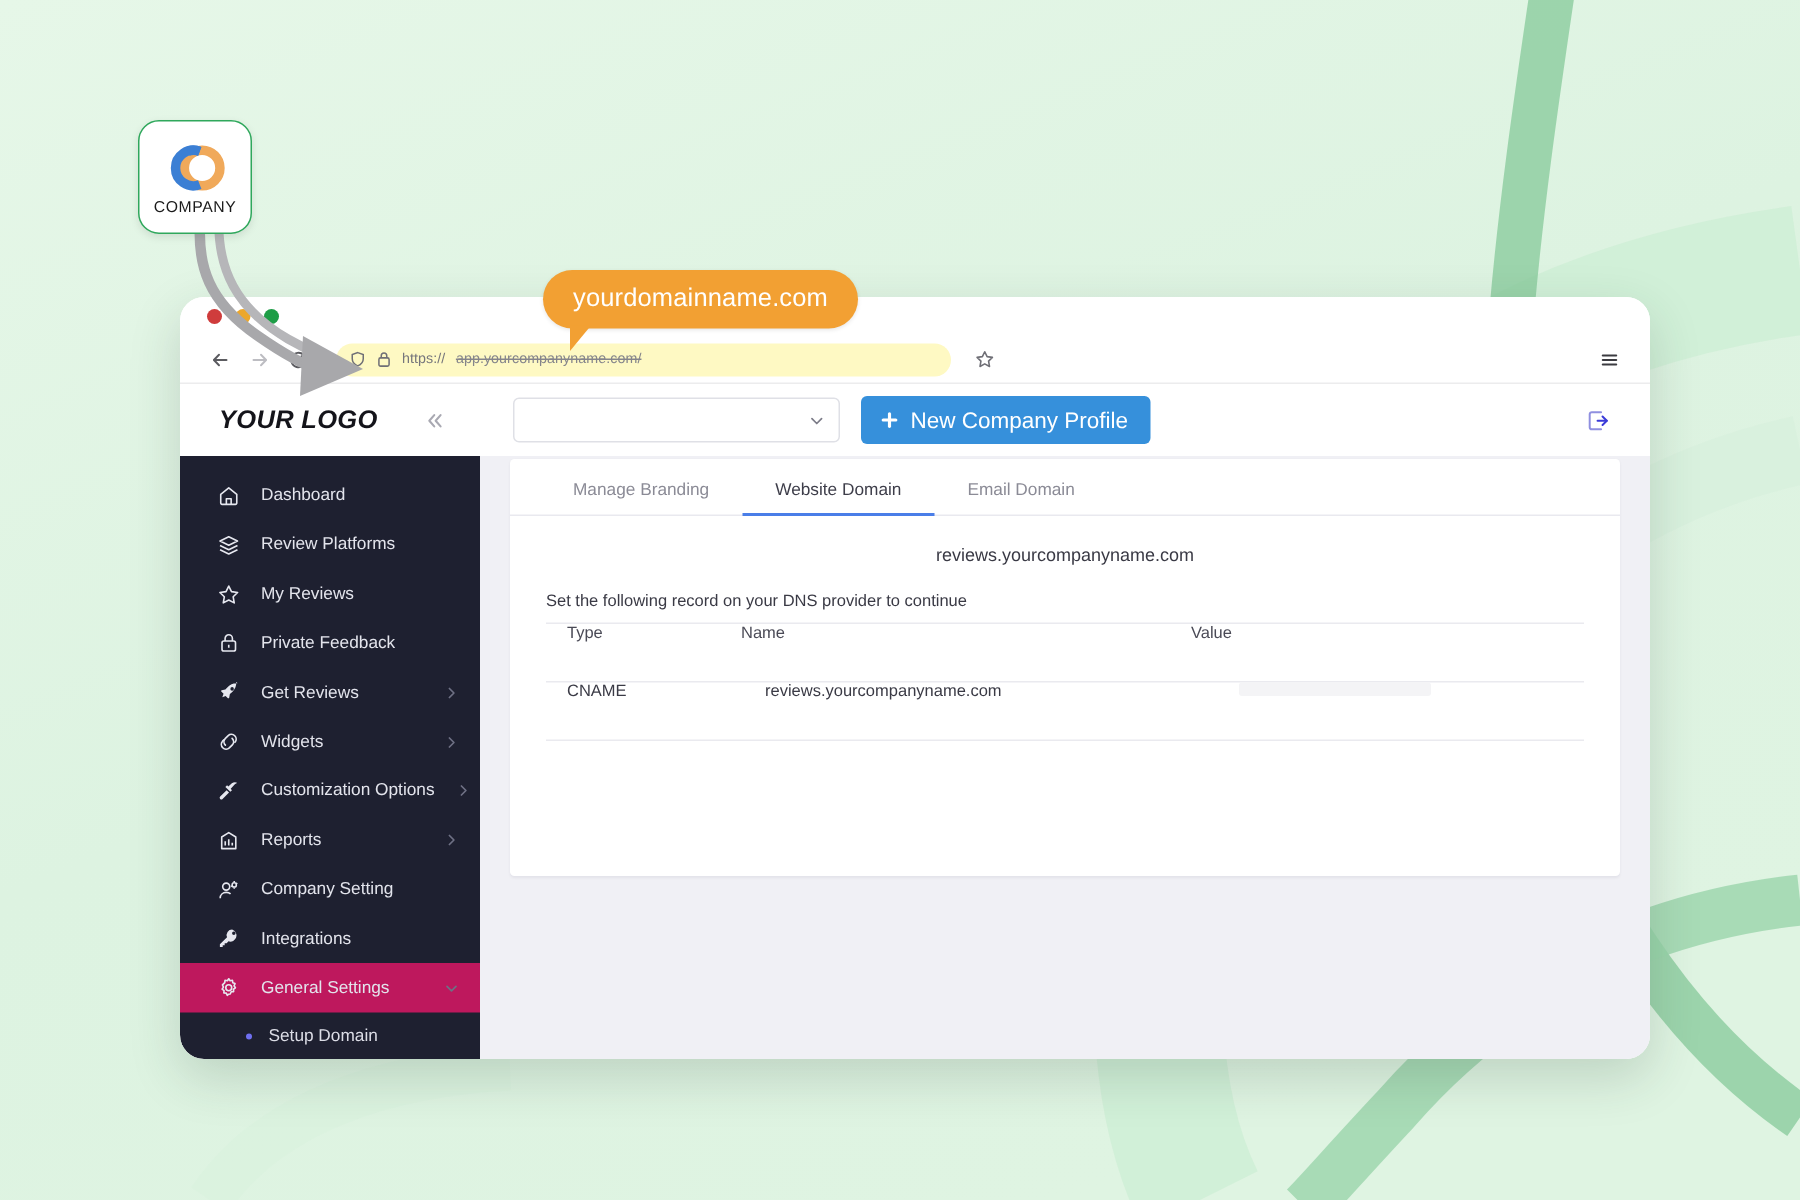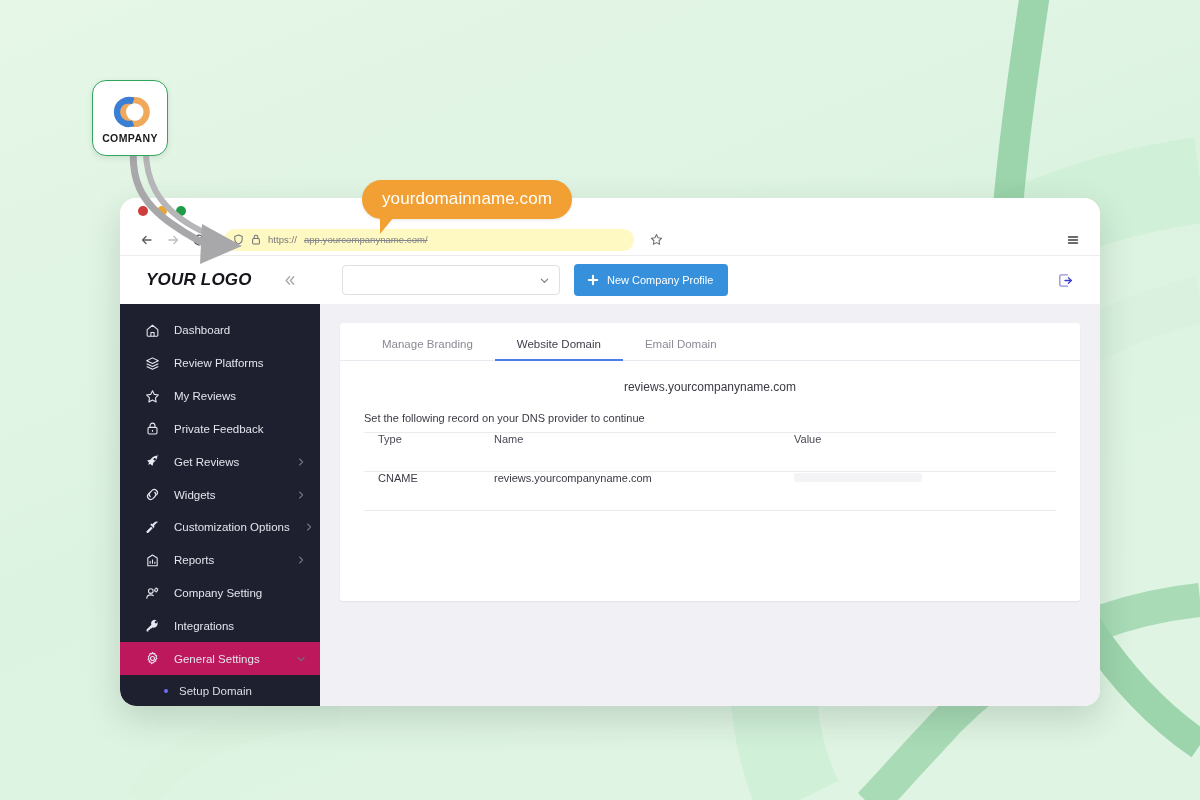--- a/index.html
+++ b/index.html
@@ -26,21 +26,21 @@
     border: 1.5px solid #2fa85c;
     border-radius: 14px;
     box-shadow: 0 2px 6px rgba(0,0,0,.10);
     display: flex; flex-direction: column;
     align-items: center; justify-content: center;
     gap: 2px;
     z-index: 6;
   }
   .logo-mark { width: 48px; height: 38px; }
   .logo-word {
-    font-size: 10.5px; font-weight: 700; letter-spacing: .4px;
+    font-size: 10.5px; font-weight: 400; letter-spacing: .4px;
     color: #1a1a1a; line-height: 1;
   }
 
   
   .arrow-svg {
     position: absolute; left: 100px; top: 140px;
     width: 170px; height: 135px; z-index: 5;
     pointer-events: none;
   }
 
@@ -153,21 +153,21 @@
     background: #ffffff;
     display: flex; align-items: center;
     padding: 0 9px;
   }
   .select-value { font-size: 11px; color: #41414a; flex: 1; }
   .chev-down { color: #7c7c88; display:flex; }
   .new-profile-btn {
     height: 32px; background: #3690db; border-radius: 4px;
     display: flex; align-items: center; gap: 8px;
     padding: 0 15px 0 13px;
-    color: #ffffff; font-size: 11px;
+    color: #ffffff; font-size: 15px;
     cursor: pointer;
   }
   .plus-icon { font-size: 15px; font-weight: 700; line-height: 1; display:flex; }
   .logout-zone {
     width: 70px; height: 48px;
     display: flex; align-items: center; justify-content: center;
     color: #8f8fe0;
   }
 
   
@@ -202,21 +202,21 @@
     cursor: pointer;
   }
   .sub-dot {
     width: 4px; height: 4px; border-radius: 50%;
     background: #6f6ff0; flex: 0 0 4px;
   }
 
   
   .content {
     flex: 1; background: #f0f0f5;
-    padding: 19px 20px 0 20px;
+    padding: 2px 20px 0 20px;
     overflow: hidden;
   }
   .card {
     background: #ffffff; border-radius: 3px;
     box-shadow: 0 1px 2px rgba(25,25,45,.06);
     height: 278px;
     display: flex; flex-direction: column;
   }
   .tabs {
     display: flex; align-items: flex-end;
@@ -243,21 +243,21 @@
   .dns-table {
     margin: 8px 24px 0;
     border-top: 1px solid #eaeaef;
   }
   .dns-row {
     display: flex; align-items: flex-start;
     height: 39px; font-size: 11px;
     border-bottom: 1px solid #eaeaef;
   }
   .dns-row.head { color: #4a4a56; }
-  .dns-row.body { color: #3a3a45; }
+  .dns-row.body { color: #3a3a45; gap: 16px; }
   .col-type  { width: 130px; padding-left: 14px; }
   .col-name  { width: 300px; }
   .col-value { flex: 1; }
   .redacted {
     display: inline-block; width: 128px; height: 9px;
     background: #f4f4f6; border-radius: 2px;
   }
   .btn-row {
     display: flex; align-items: center;
     padding: 21px 24px 0;

